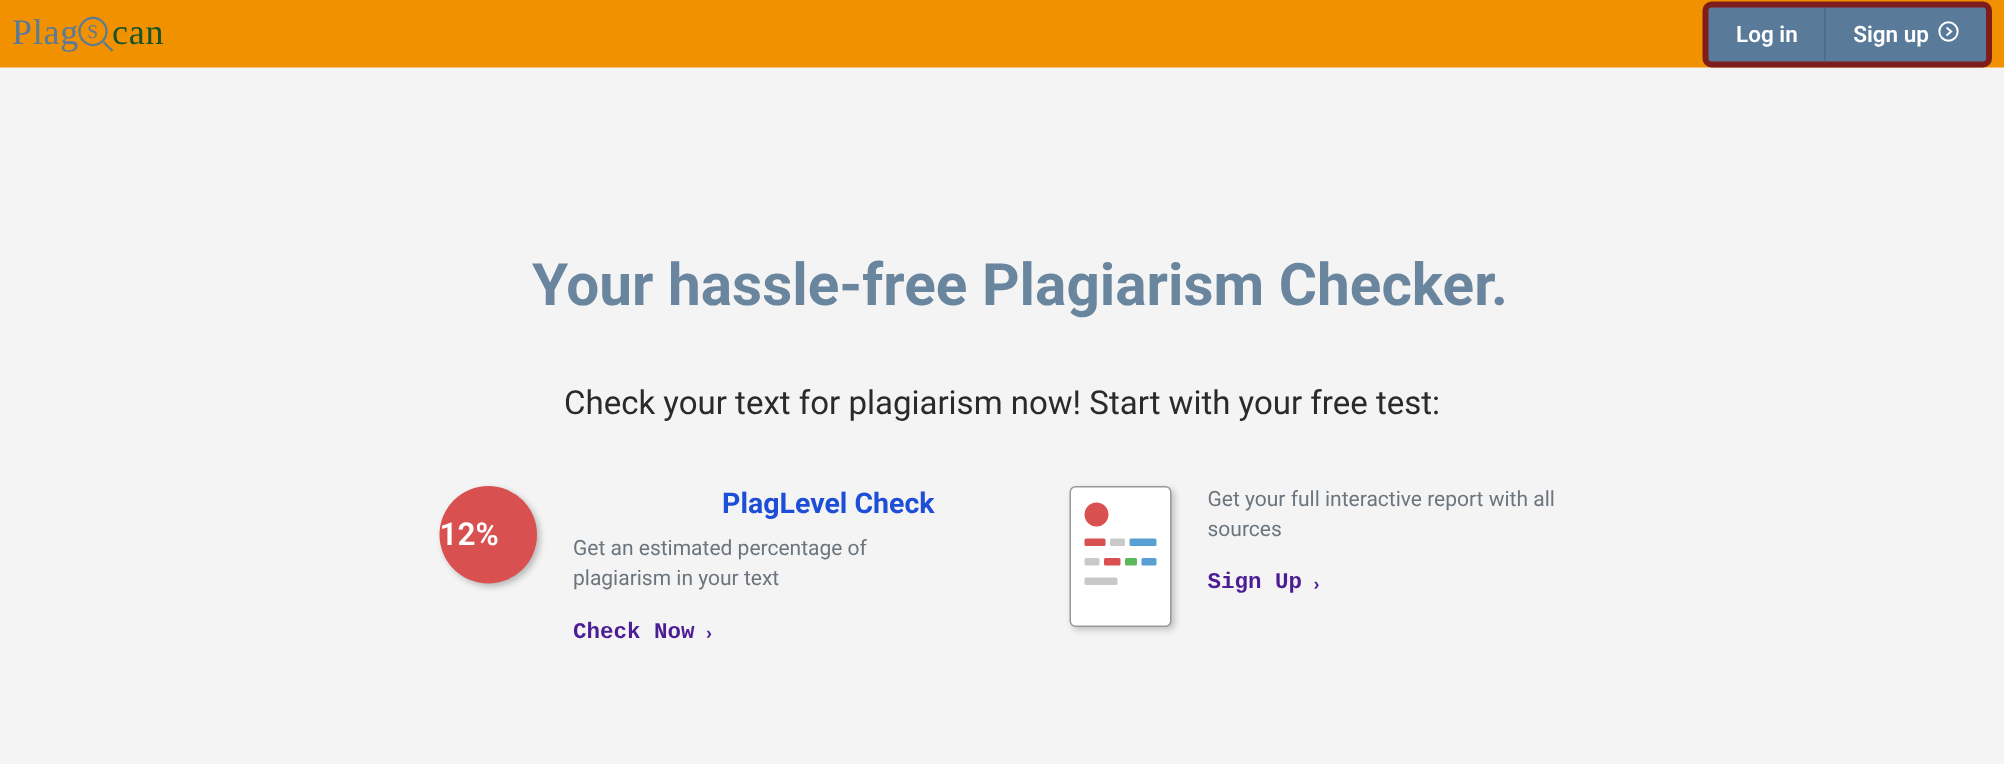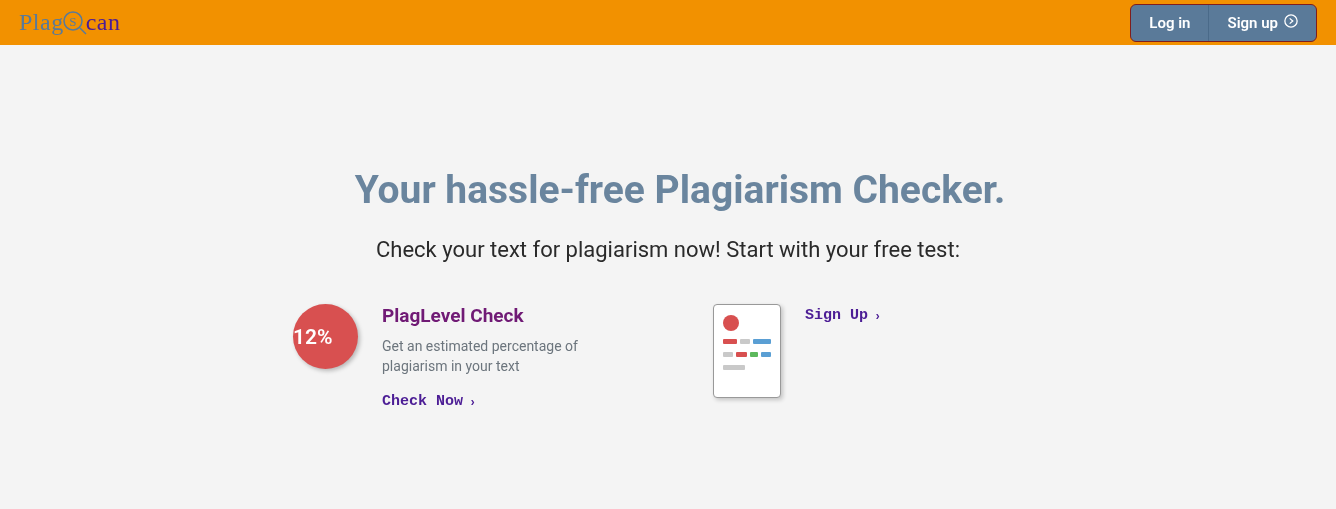--- a/index.html
+++ b/index.html
@@ -9,21 +9,21 @@
   width: 1336px;
   height: 509px;
   overflow: hidden;
 }
 .header {
   background: #f29100;
   height: 45px;
   display: flex;
   align-items: center;
   justify-content: space-between;
-  padding: 0 19px;
+  padding: 0 8px;
 }
 .logo {
   font-size: 24px;
   color: #5a7a99;
   font-weight: 400;
   display: flex;
   align-items: center;
   letter-spacing: 0.5px;
   font-family: Georgia, serif;
 }
@@ -31,28 +31,28 @@
 .logo .scan-s {
   display: inline-flex;
   align-items: center;
   justify-content: center;
   width: 26px;
   height: 26px;
   margin: 0 -2px;
   position: relative;
 }
 .logo .scan-s svg { width: 26px; height: 26px; }
-.logo .scan-rest { color: #4c1d95; }
+.logo .scan-rest { color: #14532d; }
 
 .auth-buttons {
   display: flex;
   background: #5a7a99;
   border-radius: 6px;
   overflow: hidden;
-  border: 1px solid #7f1d1d;
+  border: 4px solid #7f1d1d;
 }
 .auth-buttons .btn {
   padding: 9px 18px;
   color: #fff;
   font-size: 15px;
   font-weight: 600;
   cursor: pointer;
   display: flex;
   align-items: center;
   gap: 6px;
@@ -63,21 +63,21 @@
 .auth-buttons .btn.signup svg { width: 14px; height: 14px; }
 
 .main {
   text-align: center;
   padding-top: 122px;
 }
 .hero-title {
   font-size: 39px;
   font-weight: 700;
   color: #6a859e;
-  margin-bottom: 24px;
+  margin-bottom: 44px;
   padding-left: 24px;
 }
 .hero-subtitle {
   font-size: 22px;
   color: #2a2a2a;
   font-weight: 400;
   margin-bottom: 42px;
 }
 .options {
   display: flex;
@@ -129,22 +129,23 @@
   display: flex;
   gap: 3px;
 }
 .doc-icon .seg {
   height: 5px;
   border-radius: 1px;
 }
 .option-body h3 {
   font-size: 19px;
   font-weight: 700;
-  color: #701a75;
+  color: #1d4ed8;
   margin-bottom: 10px;
+  text-align: right;
 }
 .option-body p {
   font-size: 14px;
   color: #6c757d;
   line-height: 1.4;
   margin-bottom: 14px;
 }
 .option-body .cta {
   font-size: 15px;
   font-weight: 700;
@@ -226,20 +227,21 @@
             <div class="seg" style="width:12px;background:#d85050"></div>
             <div class="seg" style="width:8px;background:#5cb85c"></div>
             <div class="seg" style="width:10px;background:#5a9fd4"></div>
           </div>
           <div class="line">
             <div class="seg" style="width:22px;background:#c9c9c9"></div>
           </div>
         </div>
       </div>
       <div class="option-body">
+        <p>Get your full interactive report with all sources</p>
         <div class="cta">
           <span>Sign Up</span>
           <span class="chev">›</span>
         </div>
       </div>
     </div>
 
   </div>
 </div>
 

